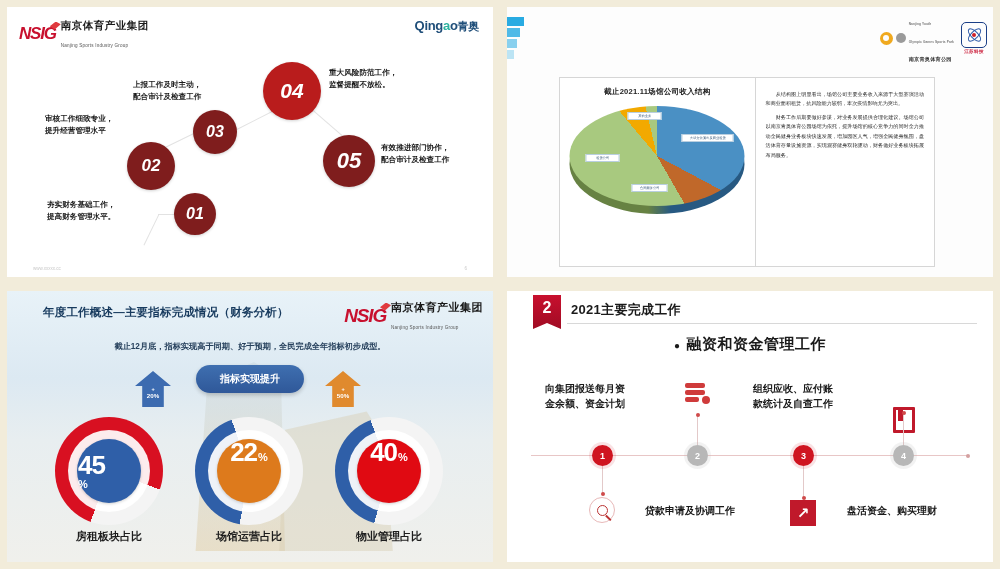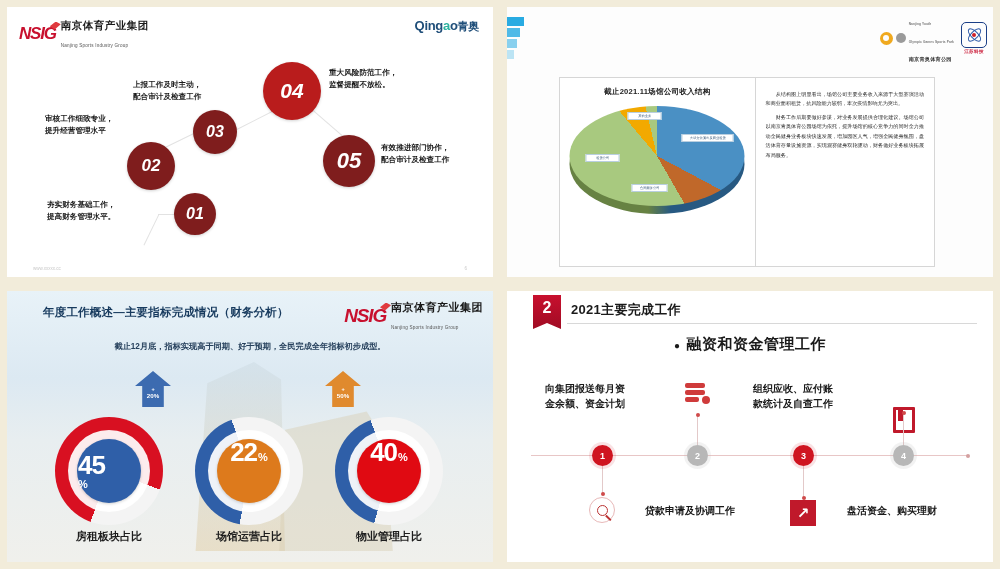--- a/index.html
+++ b/index.html
@@ -312,20 +312,21 @@
       <div class="s3-title">年度工作概述—主要指标完成情况（财务分析）</div>
       <div class="s3-sub">截止12月底，指标实现高于同期、好于预期，全民完成全年指标初步成型。</div>
 
       <div class="arrow-badge blue" style="left:128px; top:80px;">
         <div class="ar">
           <span class="ar-plus">+</span>
           <span class="ar-val">20%</span>
         </div>
       </div>
 
+      <div class="pill">指标实现提升</div>
 
       <div class="arrow-badge orange" style="left:318px; top:80px;">
         <div class="ar">
           <span class="ar-plus">+</span>
           <span class="ar-val">50%</span>
         </div>
       </div>
 
       <div class="donut" style="left:48px; top:126px;">
         <div class="ring" style="background: conic-gradient(from 200deg, #d81021 0turn 0.75turn, #f4f4f4 0.75turn 1turn);"></div>

